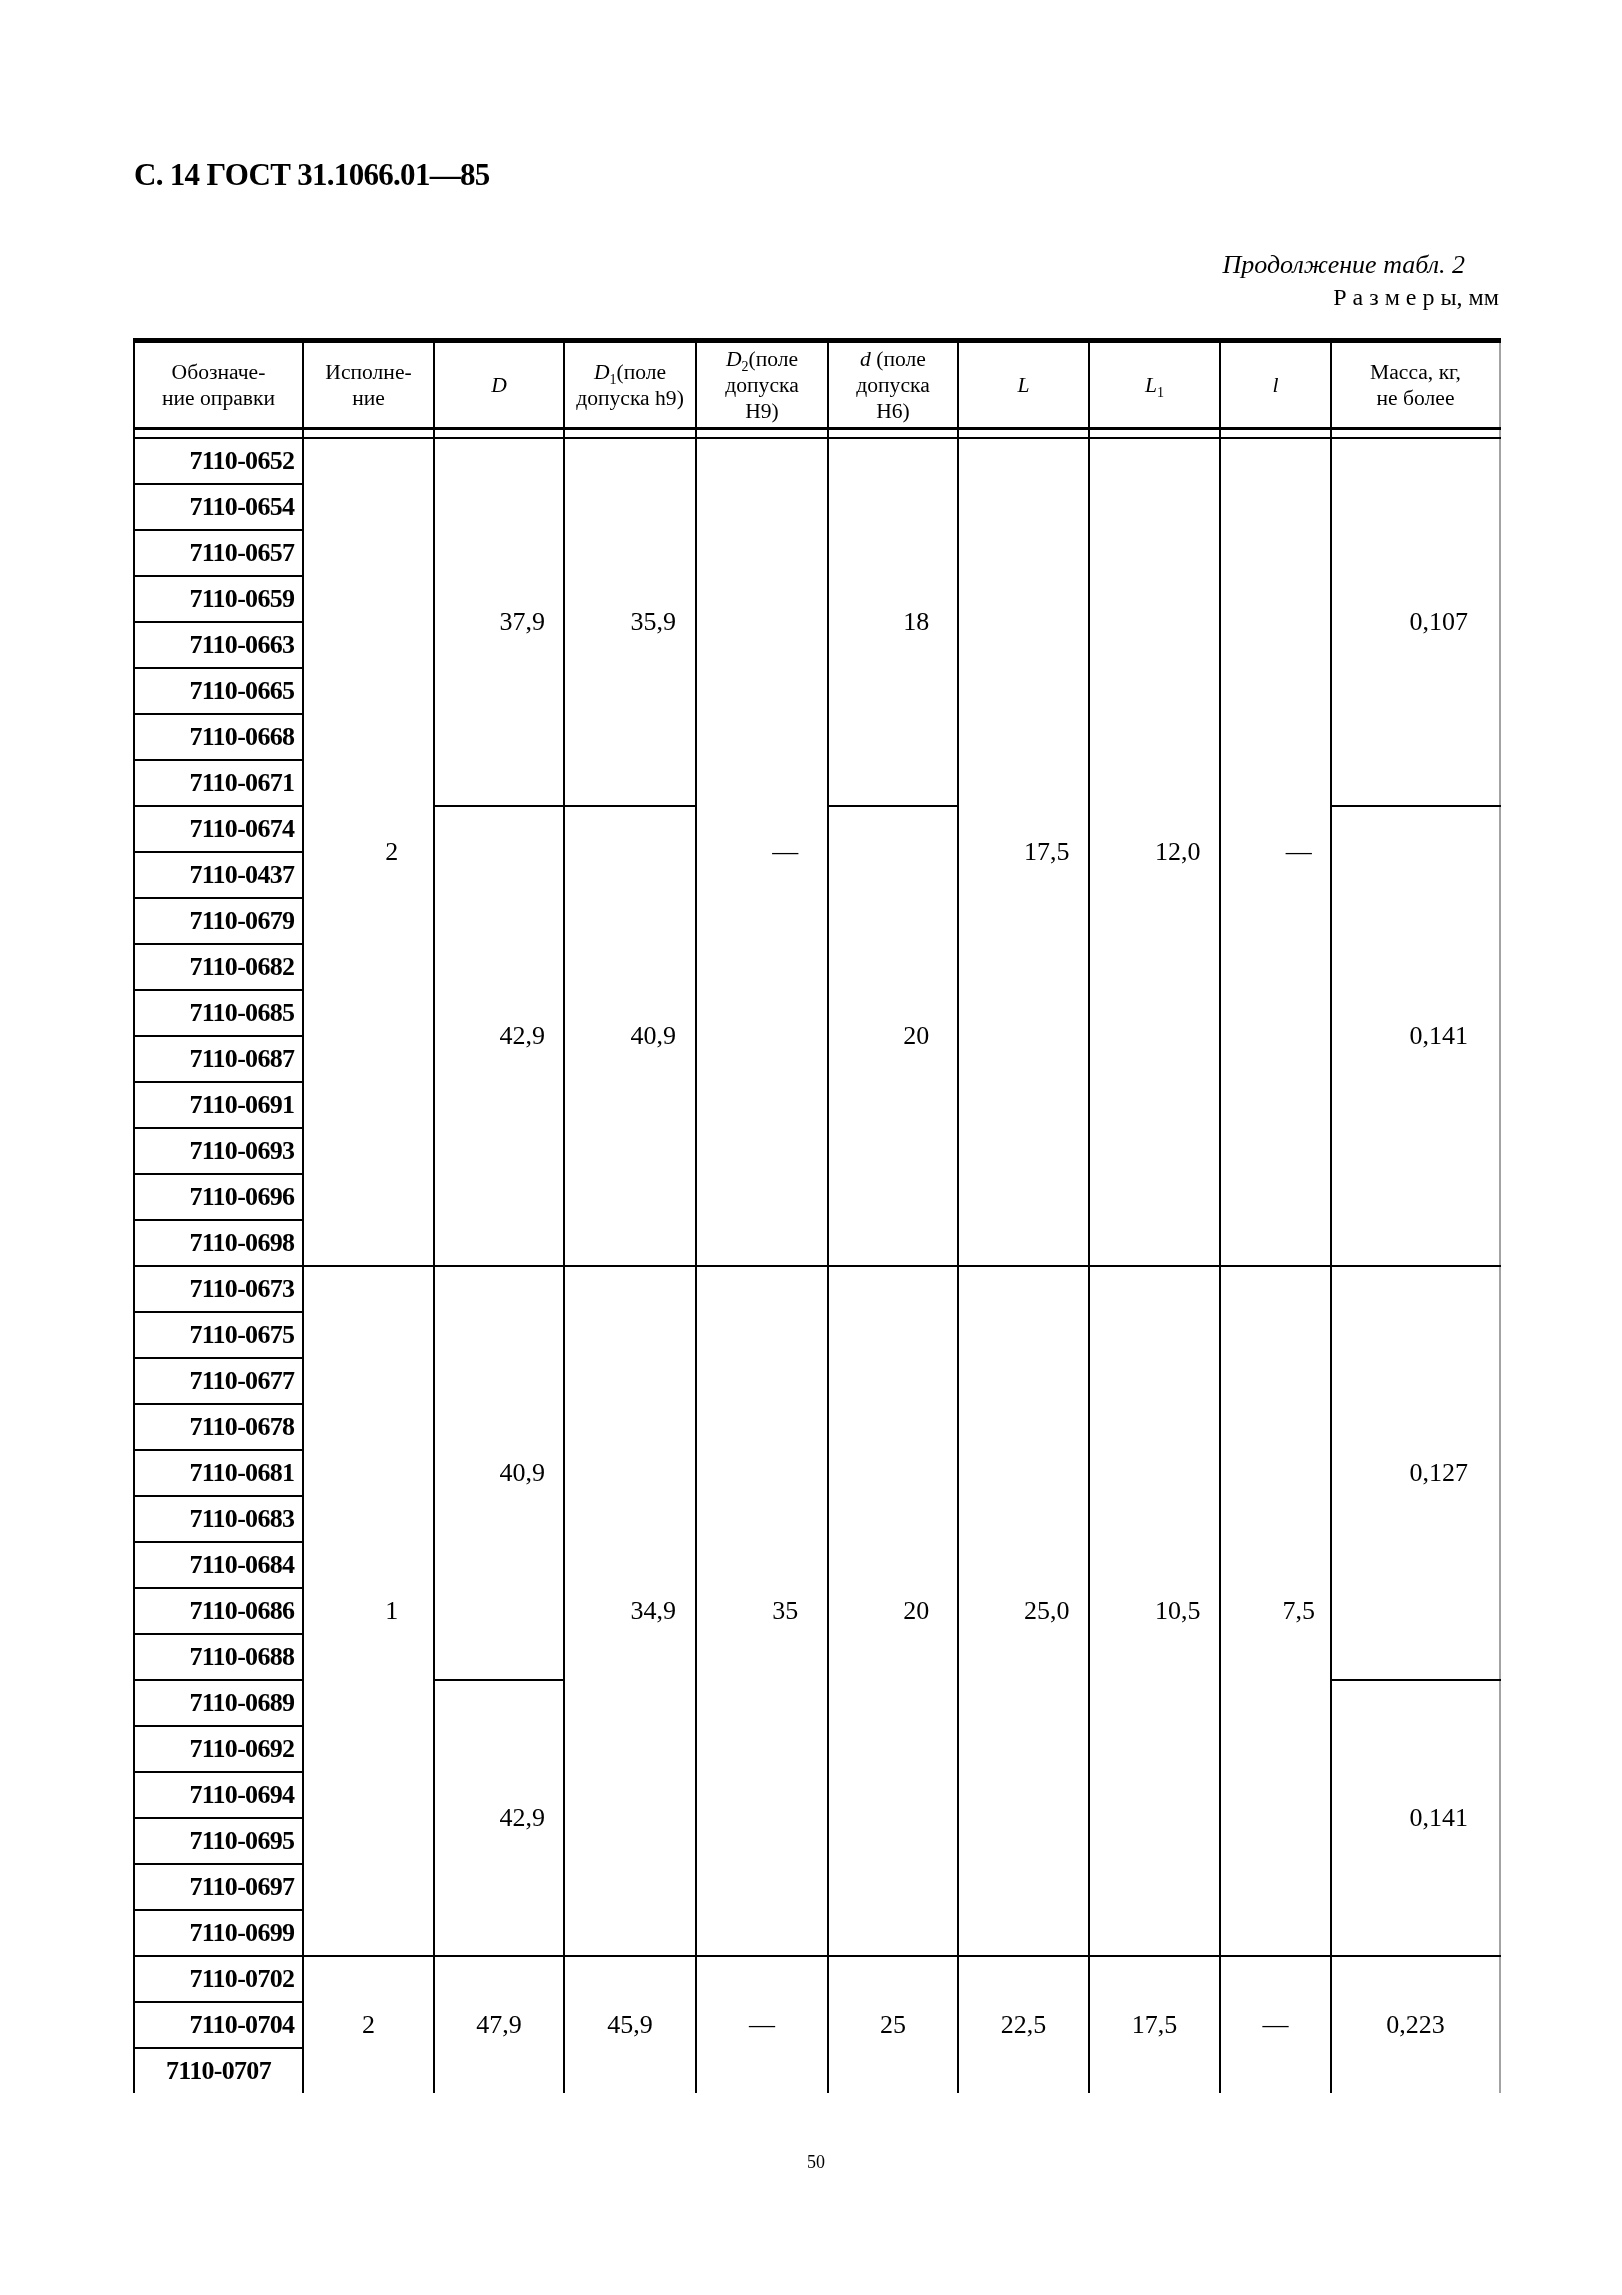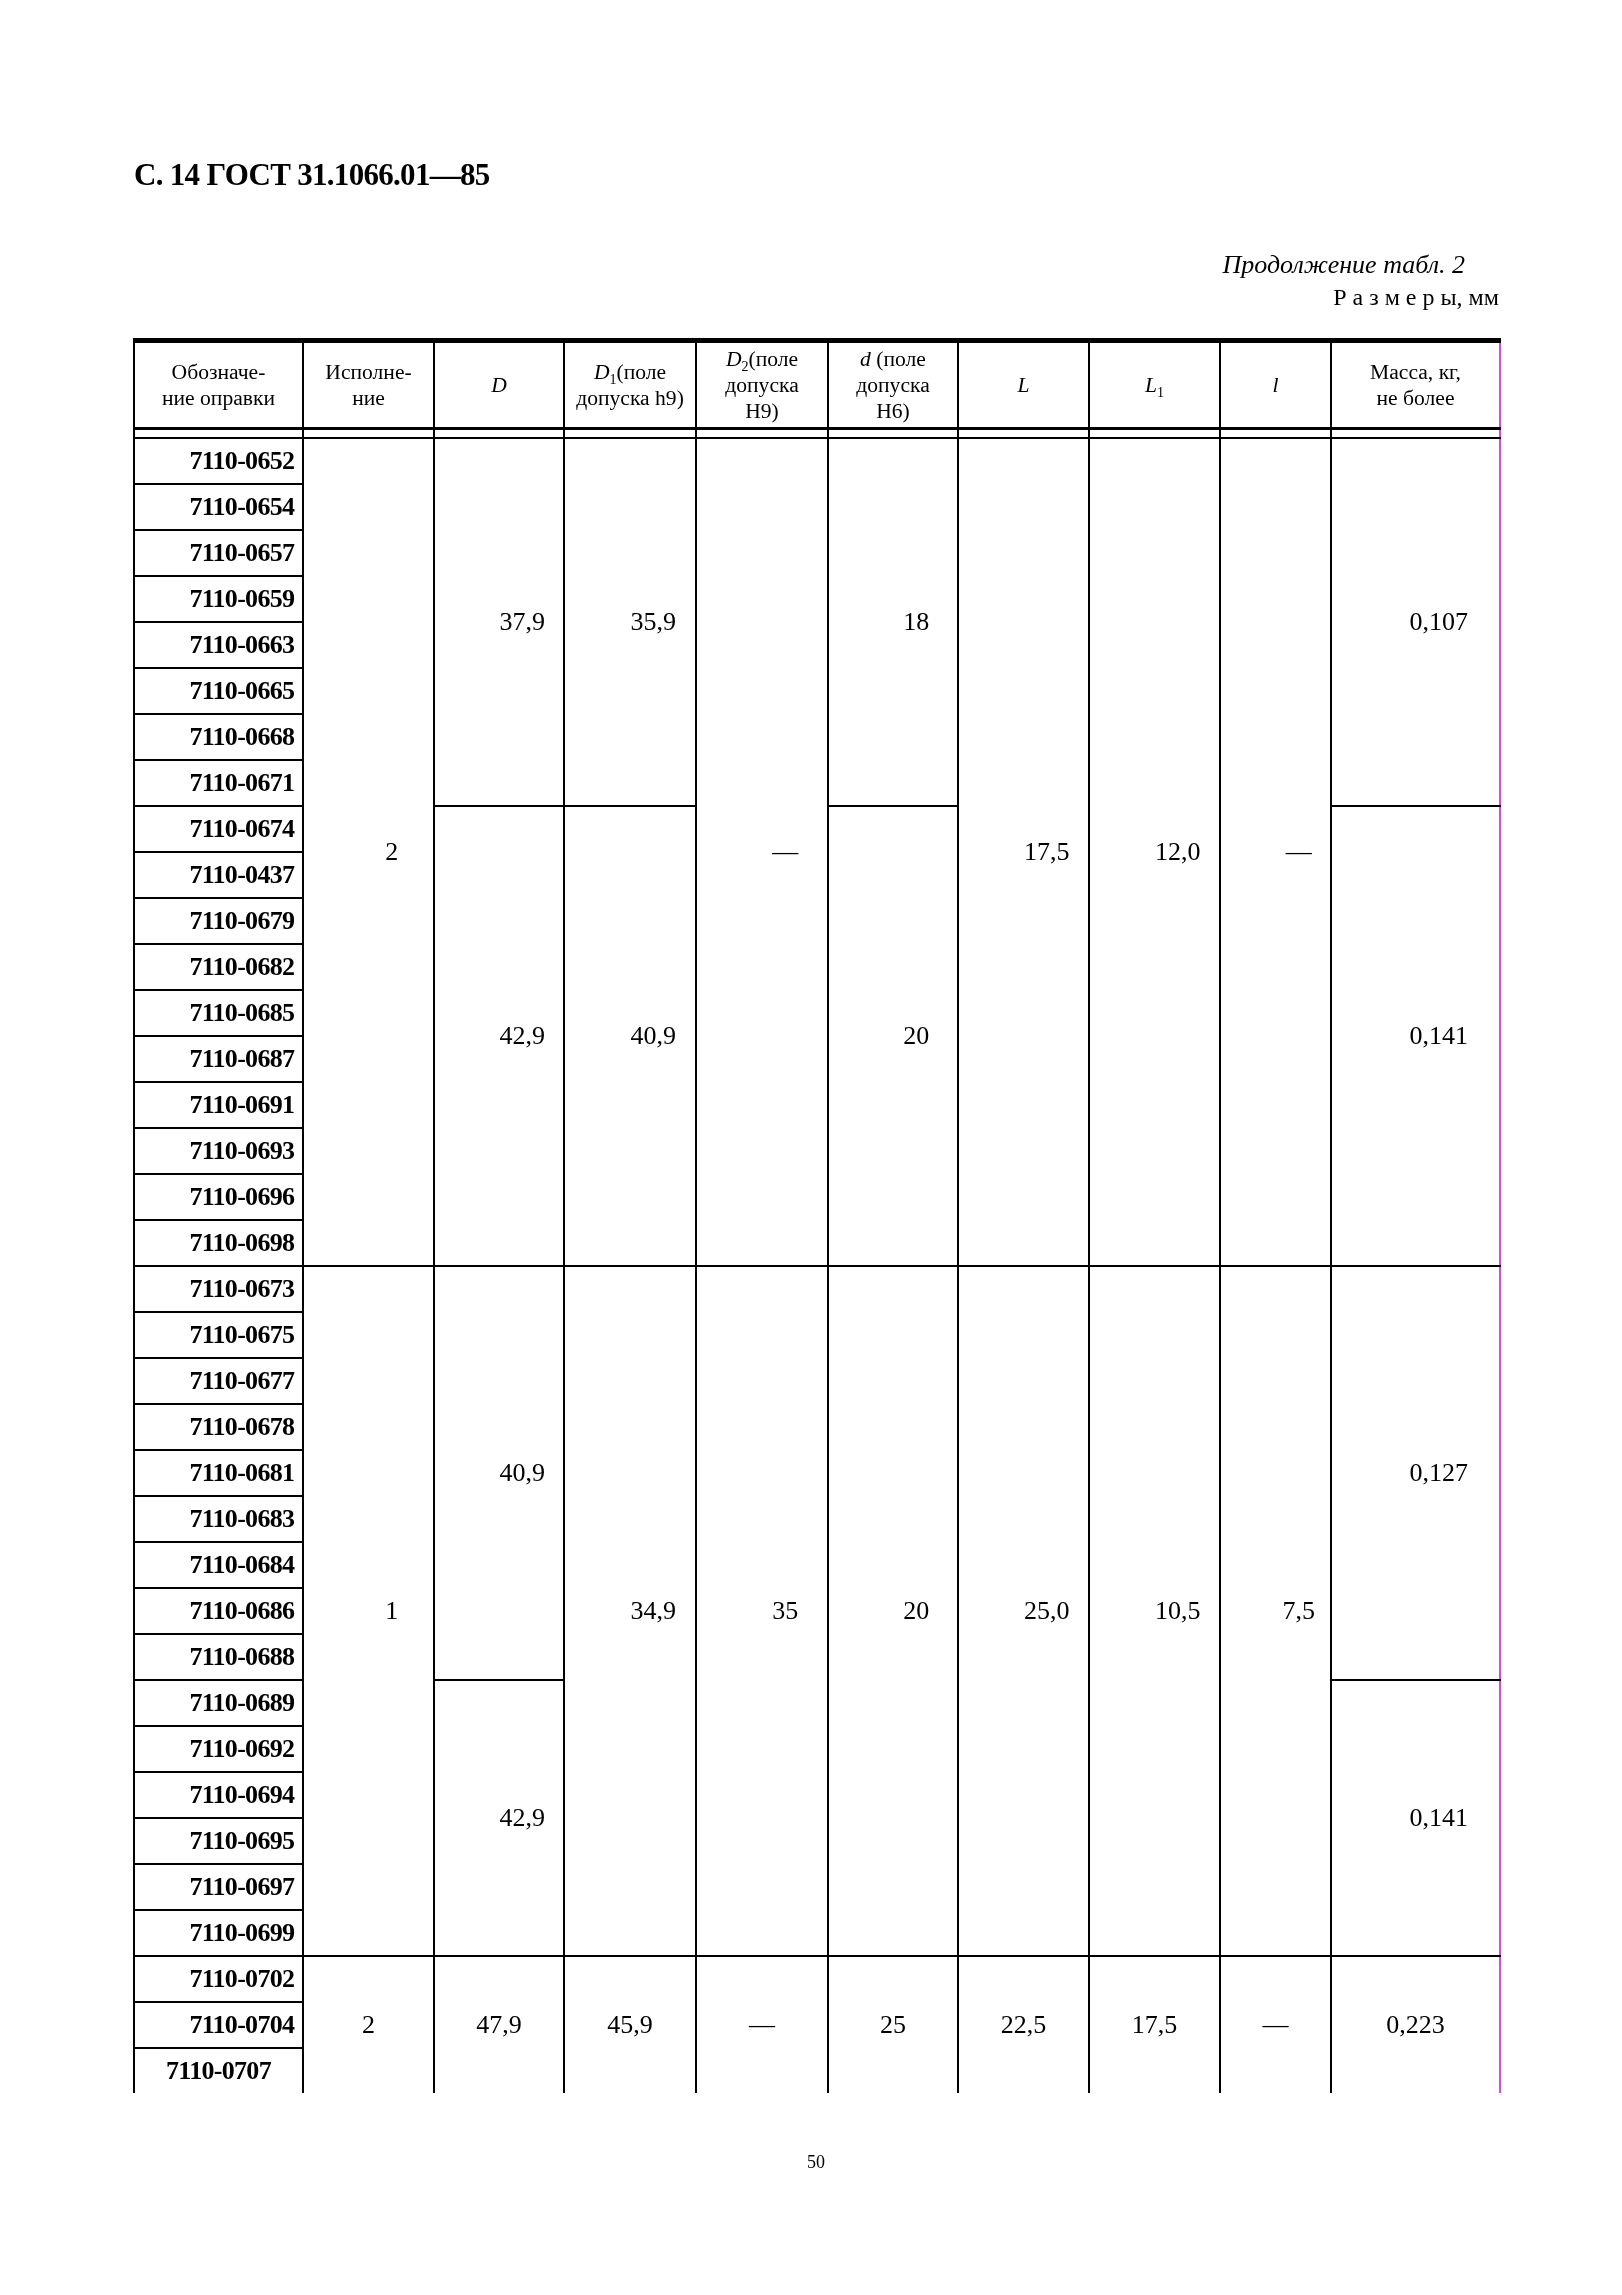--- a/index.html
+++ b/index.html
@@ -26,21 +26,21 @@
     border-top:5.2px solid #000;
   }
   th{
     border-left:2px solid #000;border-bottom:3.3px solid #000;
     height:65px;padding:2.6px 1.3px;
     font-size:21.6px;font-weight:normal;line-height:1.22;
     text-align:center;vertical-align:middle;white-space:pre-line;
   }
   th .sym{font-style:italic;}
   th sub{font-size:0.65em;line-height:0;}
-  .lastcol{border-right:2px solid #d946ef;}
+  .lastcol{border-right:2px solid #a3a3a3;}
   tr.spacer td{height:7.2px;border-left:2px solid #000;border-bottom:2px solid #000;padding:0;}
   td{
     border-left:2px solid #000;
     height:44px;padding:0 1.3px;
     font-size:26px;text-align:center;vertical-align:middle;
   }
   td.desig{font-weight:bold;letter-spacing:-0.7px;}
   td.bb{border-bottom:2px solid #000;padding-left:48px;}
   td.nb{border-bottom:none;}
   .page-number{

